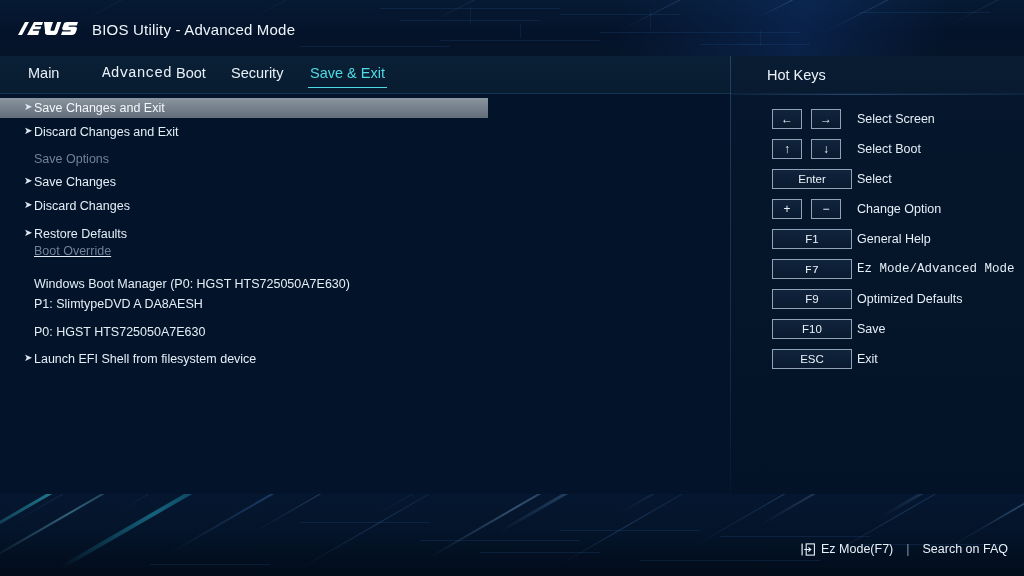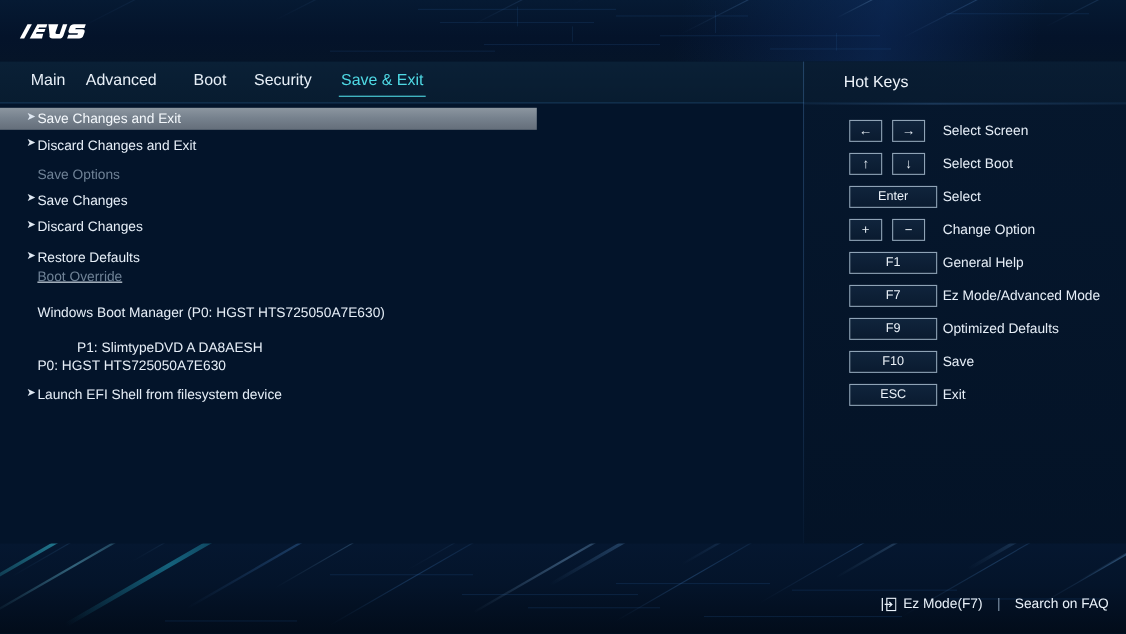--- a/index.html
+++ b/index.html
@@ -203,26 +203,27 @@
       <svg width="64" height="18" viewBox="0 0 64 18">
         <g fill="#ffffff">
           <path d="M2,15 L9,2 L13,2 L6,15 Z"></path>
           <path d="M11,15 L18,2 L27,2 L26,5 L19.5,5 L18.8,6.4 L25.3,6.4 L24.3,9.2 L17.4,9.2 L16.6,10.7 L23.3,10.7 L22.2,15 Z"></path>
           <path d="M28,2 L37,2 L34.6,9.2 C34.2,10.4 34.6,10.8 35.6,10.8 L38.2,10.8 L41.2,2 L45.2,2 L41.6,12.4 C40.9,14.3 39.6,15 37.6,15 L32,15 C29.6,15 28.4,13.8 29.1,11.8 Z"></path>
           <path d="M45,15 L46.2,11.6 L54.4,11.6 L54.9,10.3 L48.6,10.3 C46.6,10.3 45.8,9.2 46.4,7.4 L47.5,4.4 C48.1,2.8 49.4,2 51.3,2 L62,2 L60.8,5.4 L52.9,5.4 L52.4,6.7 L58.6,6.7 C60.6,6.7 61.4,7.8 60.8,9.6 L59.7,12.6 C59.1,14.2 57.8,15 55.9,15 Z"></path>
         </g>
       </svg>
     </div>
 
+    <div id="app-title">BIOS Utility - Advanced Mode</div>
   </div>
 
   <div id="navbar">
     <div id="nav">
         <div class="navtab" style="position: absolute; left: 28px;">Main</div>
-        <div class="navtab" style="position: absolute; left: 78px;">Advanced</div>
+        <div class="navtab" style="position: absolute; left: 102px; font-family: Liberation Mono, monospace;">Advanced</div>
         <div class="navtab" style="position: absolute; left: 176px;">Boot</div>
         <div class="navtab" style="position: absolute; left: 231px;">Security</div>
         <div class="navtab active" style="position: absolute; left: 310px;">Save &amp; Exit</div>
       </div>
   </div>
 
   <div id="content">
     <div id="menu-list">
         <div class="menu-row highlight" style="top: 4px;">
           <span class="arrow">➤</span>
@@ -246,21 +247,21 @@
         <div class="menu-row" style="top: 130px;">
           <span class="arrow">➤</span>
           <span class="m-label">Restore Defaults</span>
         </div>
         <div class="menu-row noarrow" style="top: 147px; text-decoration: underline;">
           <span class="m-label section-head">Boot Override</span>
         </div>
         <div class="menu-row noarrow boot-item" style="top: 180px; align-items: center;">
           <span class="m-label">Windows Boot Manager (P0: HGST HTS725050A7E630)</span>
         </div>
-        <div class="menu-row noarrow boot-item" style="top: 212px; padding-left: 36px;">
+        <div class="menu-row noarrow boot-item" style="top: 200px;">
           <span class="m-label">P1: SlimtypeDVD A  DA8AESH</span>
         </div>
         <div class="menu-row noarrow boot-item" style="top: 228px;">
           <span class="m-label">P0: HGST HTS725050A7E630</span>
         </div>
         <div class="menu-row" style="top: 255px;">
           <span class="arrow">➤</span>
           <span class="m-label">Launch EFI Shell from filesystem device</span>
         </div>
       </div>
@@ -308,21 +309,21 @@
             <div class="keycap w30 glyph">−</div>
           </div>
           <div class="hk-label">Change Option</div>
         </div>
         <div class="hk-row" style="top: 168px;">
           <div class="keys">
             <div class="keycap w62">F1</div>
           </div>
           <div class="hk-label">General Help</div>
         </div>
-        <div class="hk-row" style="top: 198px;">
+        <div class="hk-row" style="top: 198px; font-family: Liberation Mono, monospace;">
           <div class="keys">
             <div class="keycap w62">F7</div>
           </div>
           <div class="hk-label">Ez Mode/Advanced Mode</div>
         </div>
         <div class="hk-row" style="top: 228px;">
           <div class="keys">
             <div class="keycap w62">F9</div>
           </div>
           <div class="hk-label">Optimized Defaults</div>

